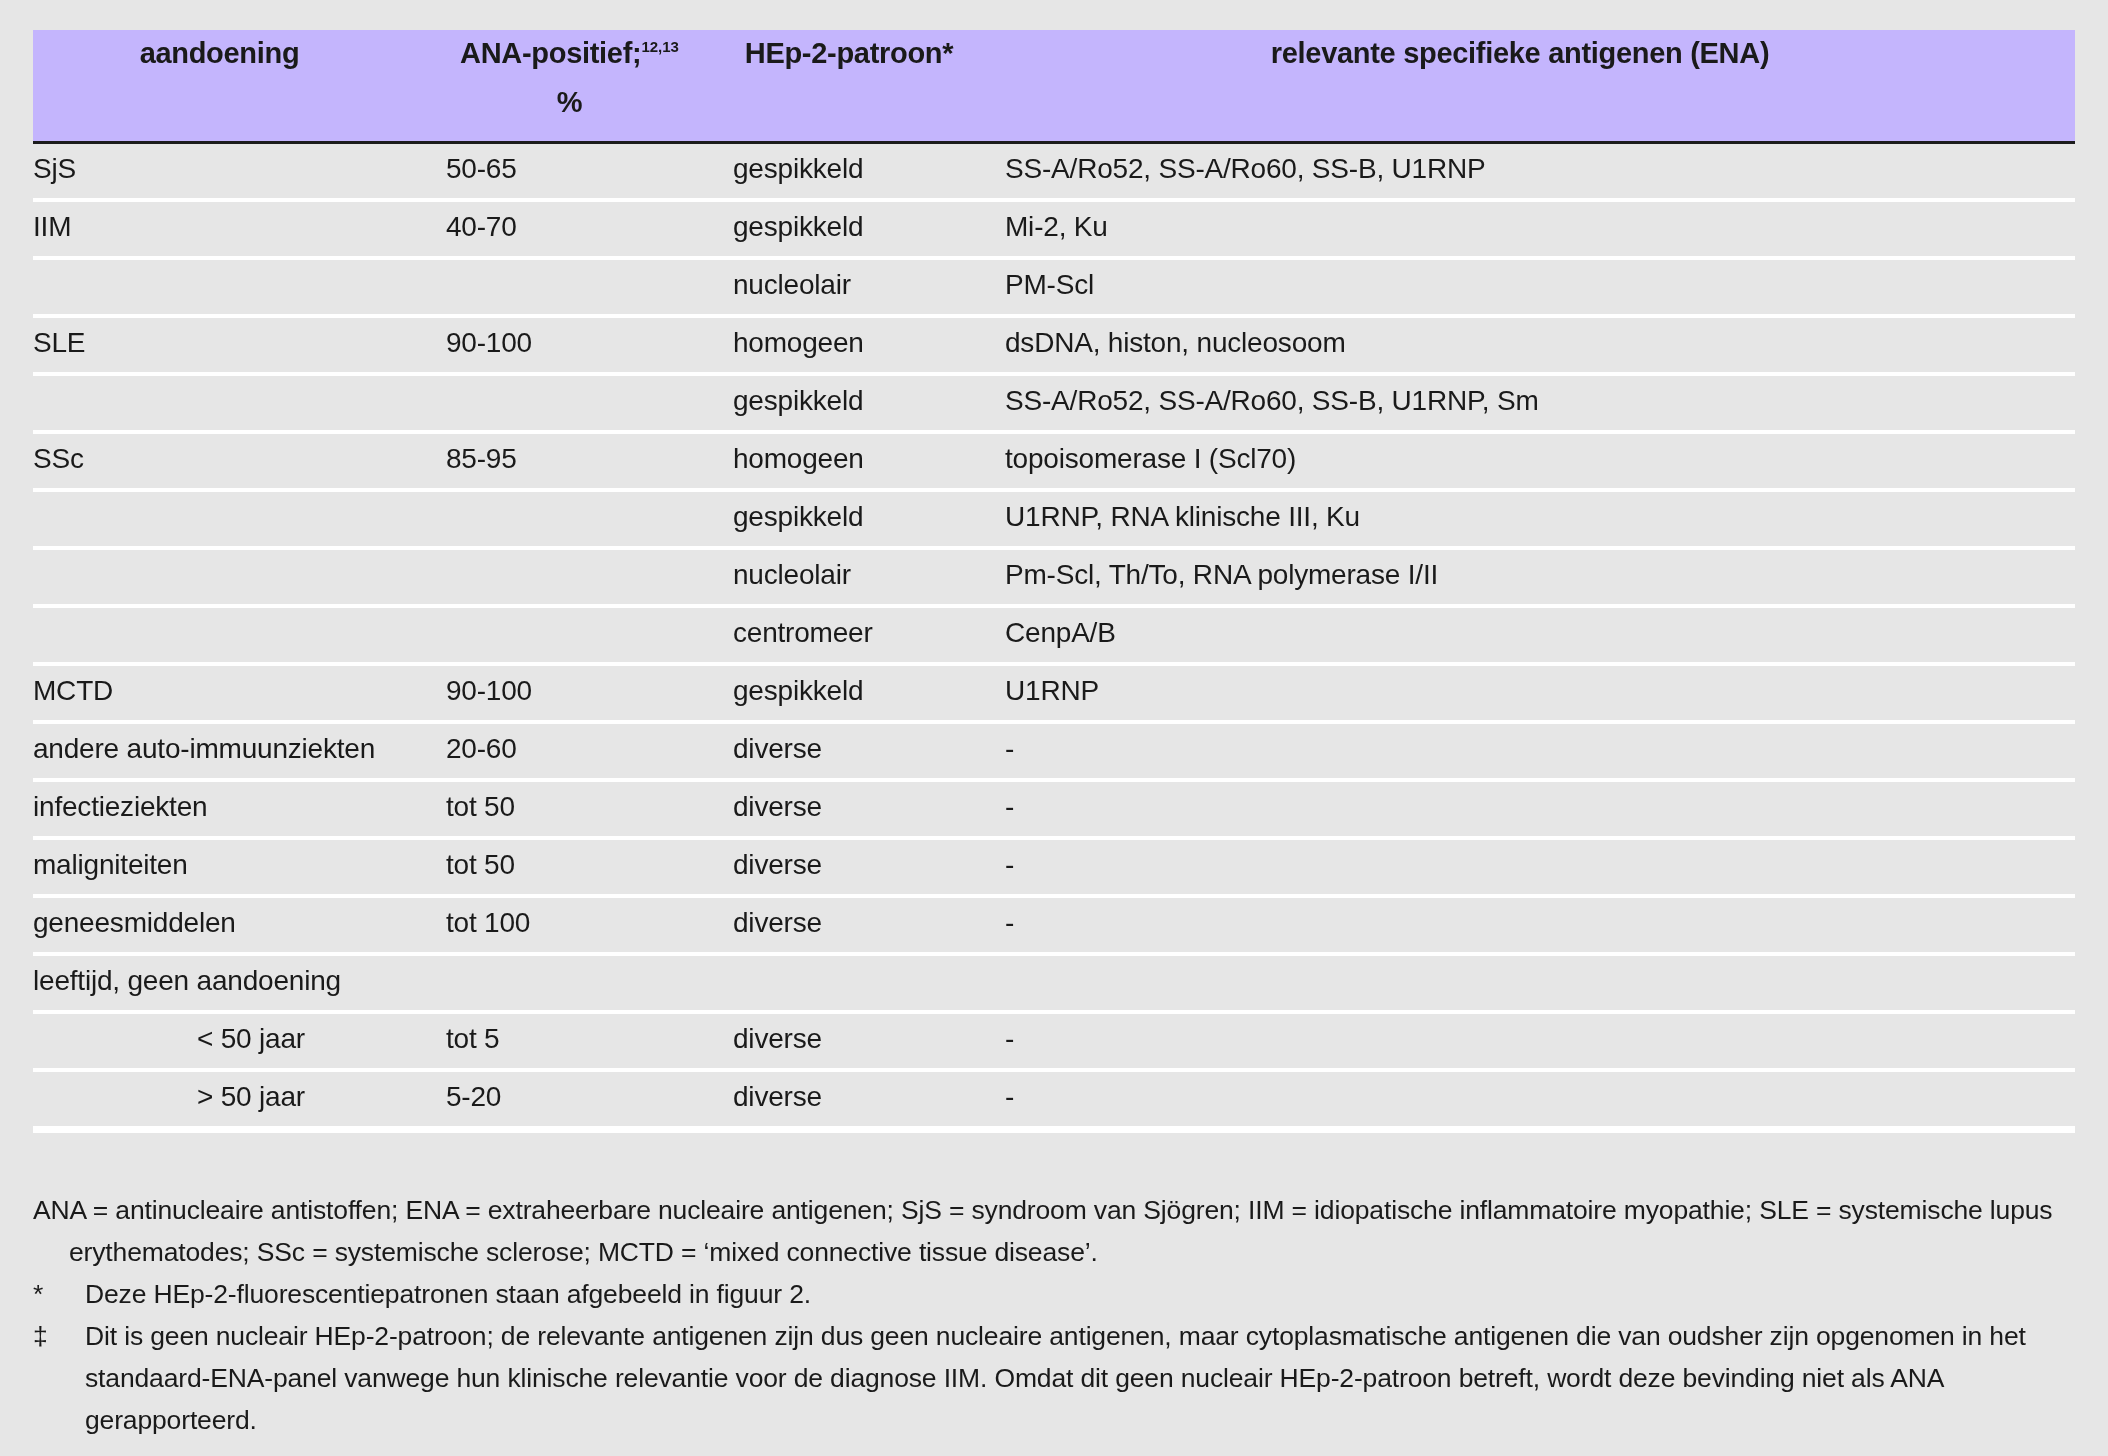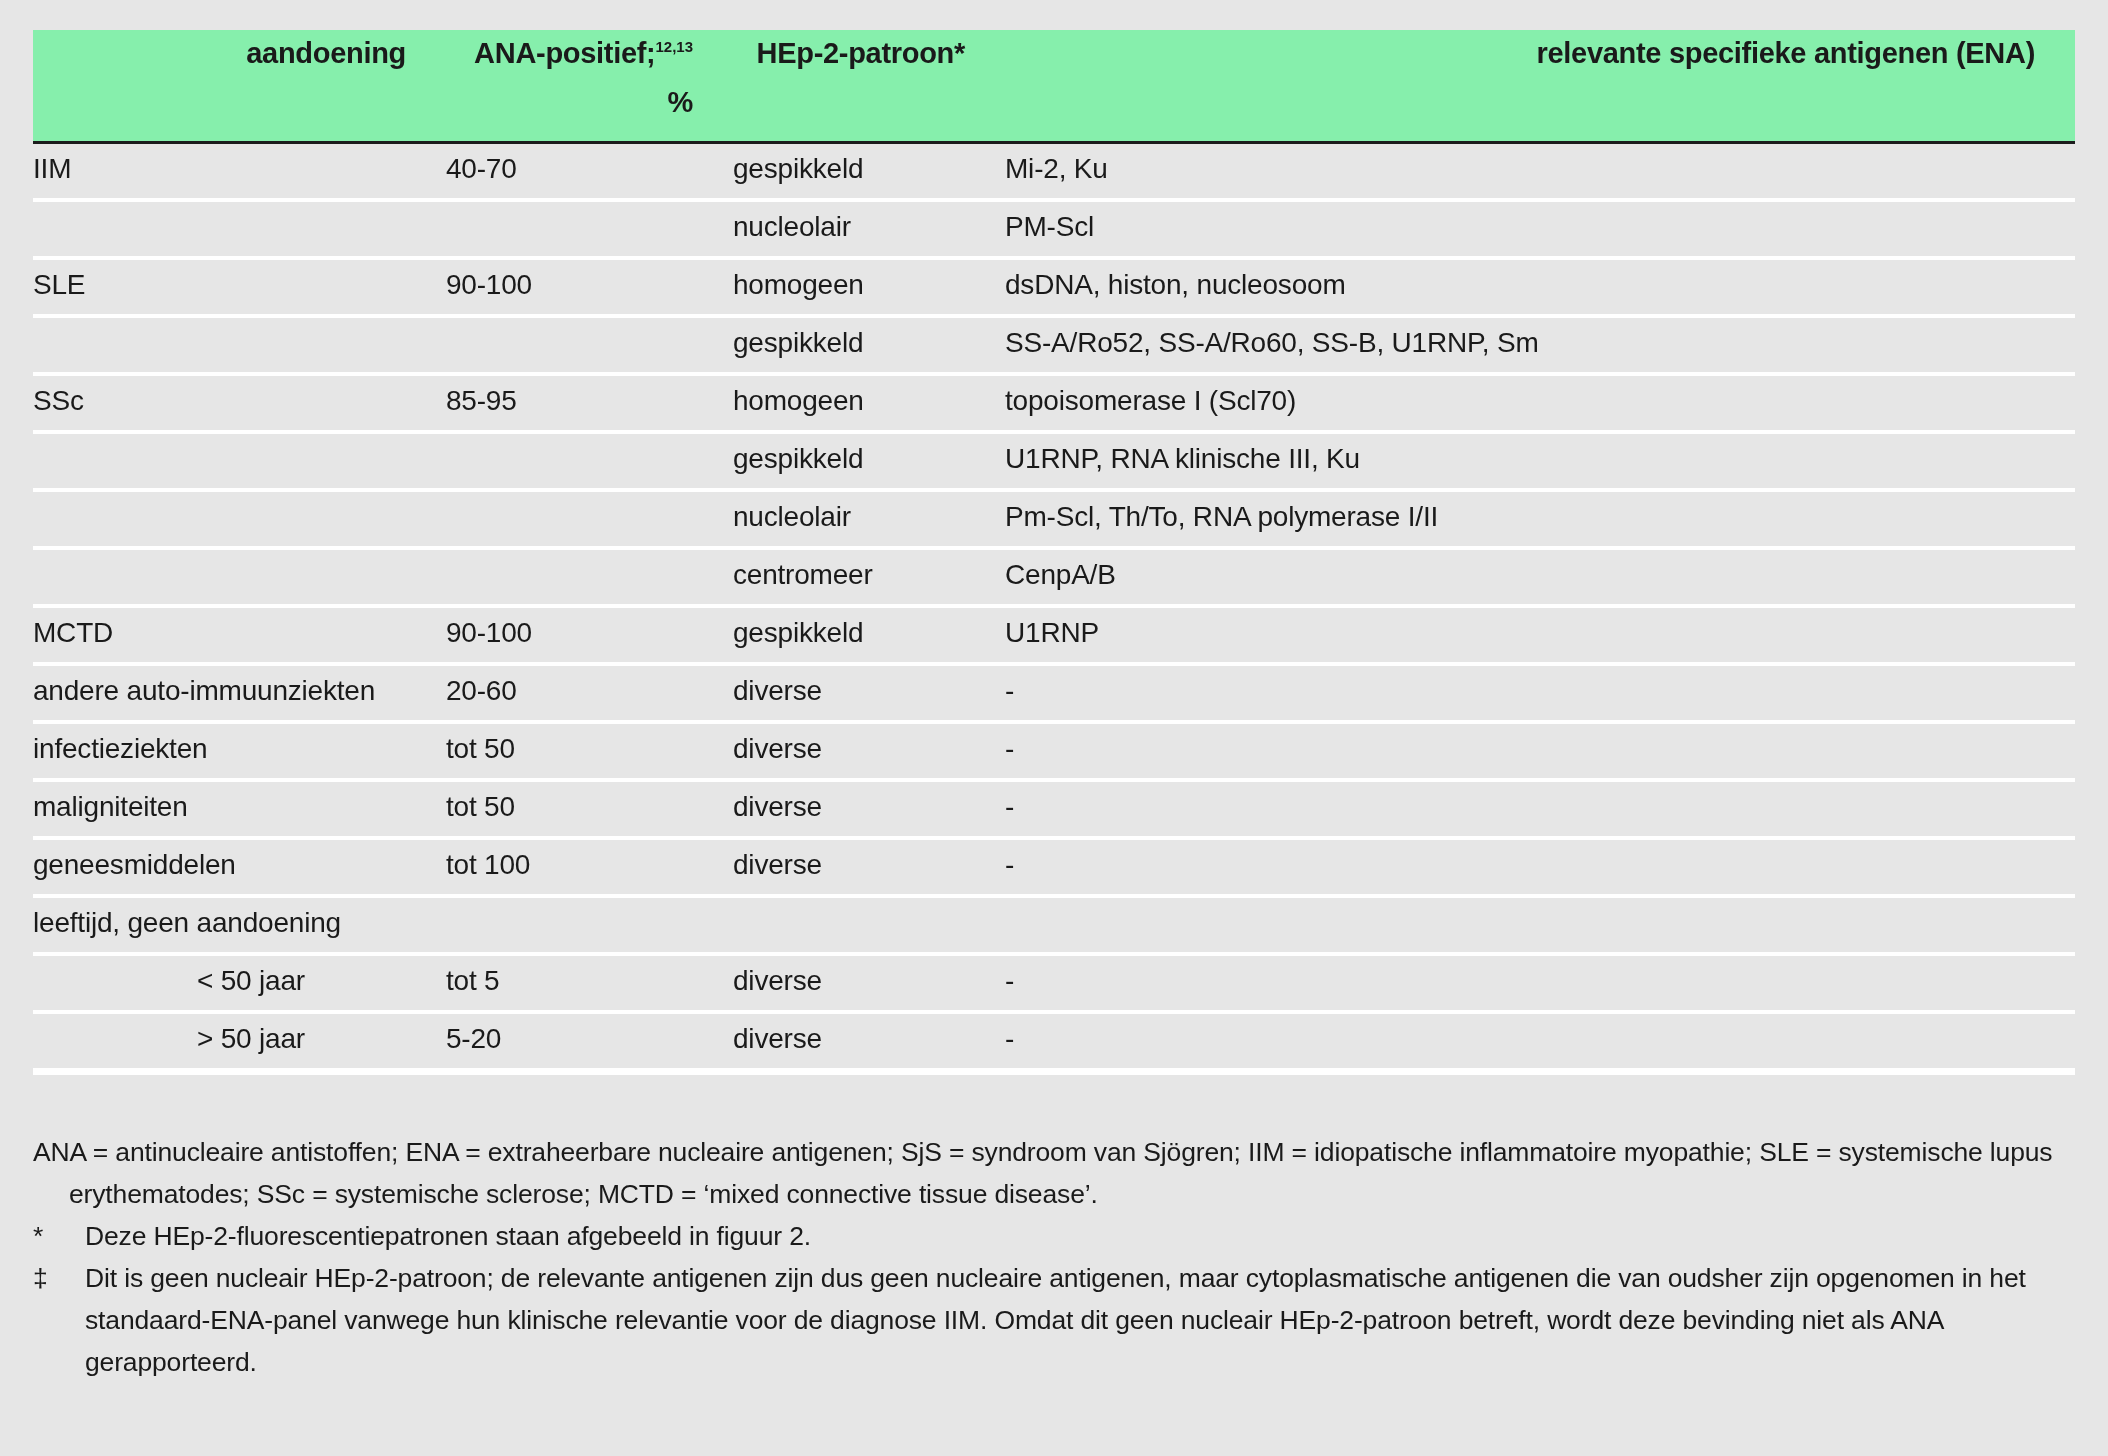--- a/index.html
+++ b/index.html
@@ -31,29 +31,29 @@
     table-layout: fixed;
     margin-top: 30px;
   }
 
   col.c-aandoening { width: 413px; }
   col.c-positief   { width: 287px; }
   col.c-patroon    { width: 272px; }
   col.c-antigenen  { width: 1070px; }
 
   thead th {
-    text-align: right;
+    text-align: center;
     vertical-align: top;
     font-weight: bold;
     font-size: 29px;
     line-height: 47px;
     letter-spacing: -0.3px;
     padding: 0 12px 0 0;
     border-bottom: 3px solid #1c1c1c;
-    background: #86efac;
+    background: #c4b5fd;
     height: 112px;
     box-sizing: border-box;
   }
   thead th .hdr-inner {
     display: block;
     padding-right: 28px;
   }
   thead th sup {
     font-size: 15px;
     vertical-align: super;
@@ -154,20 +154,26 @@
           </span>
         </th>
         <th>
           <span class="hdr-inner">
             <span>relevante specifieke antigenen (ENA)</span>
           </span>
         </th>
       </tr>
     </thead>
     <tbody id="table-body">
+        <tr class="section-start">
+          <td>SjS</td>
+          <td>50-65</td>
+          <td>gespikkeld</td>
+          <td>SS-A/Ro52, SS-A/Ro60, SS-B, U1RNP</td>
+        </tr>
         <tr class="section-start">
           <td>IIM</td>
           <td>40-70</td>
           <td>gespikkeld</td>
           <td>Mi-2, Ku</td>
         </tr>
         <tr>
           <td></td>
           <td></td>
           <td>nucleolair</td>

